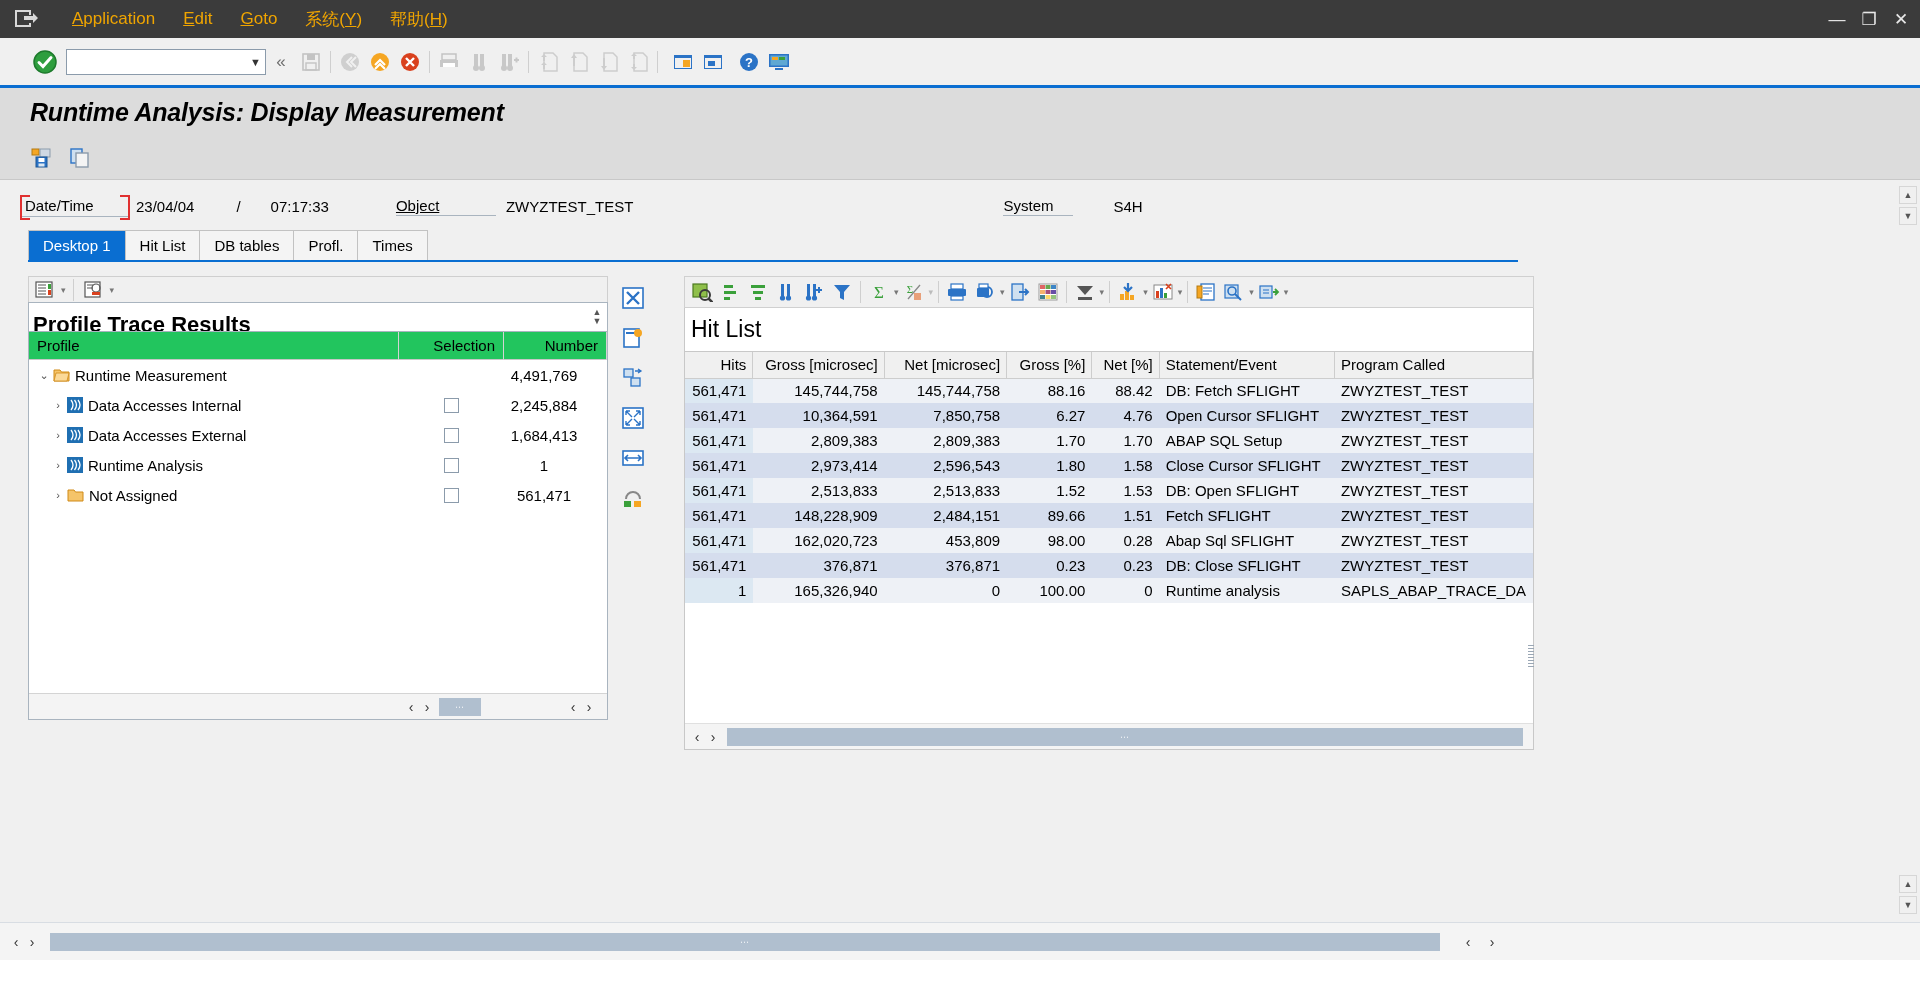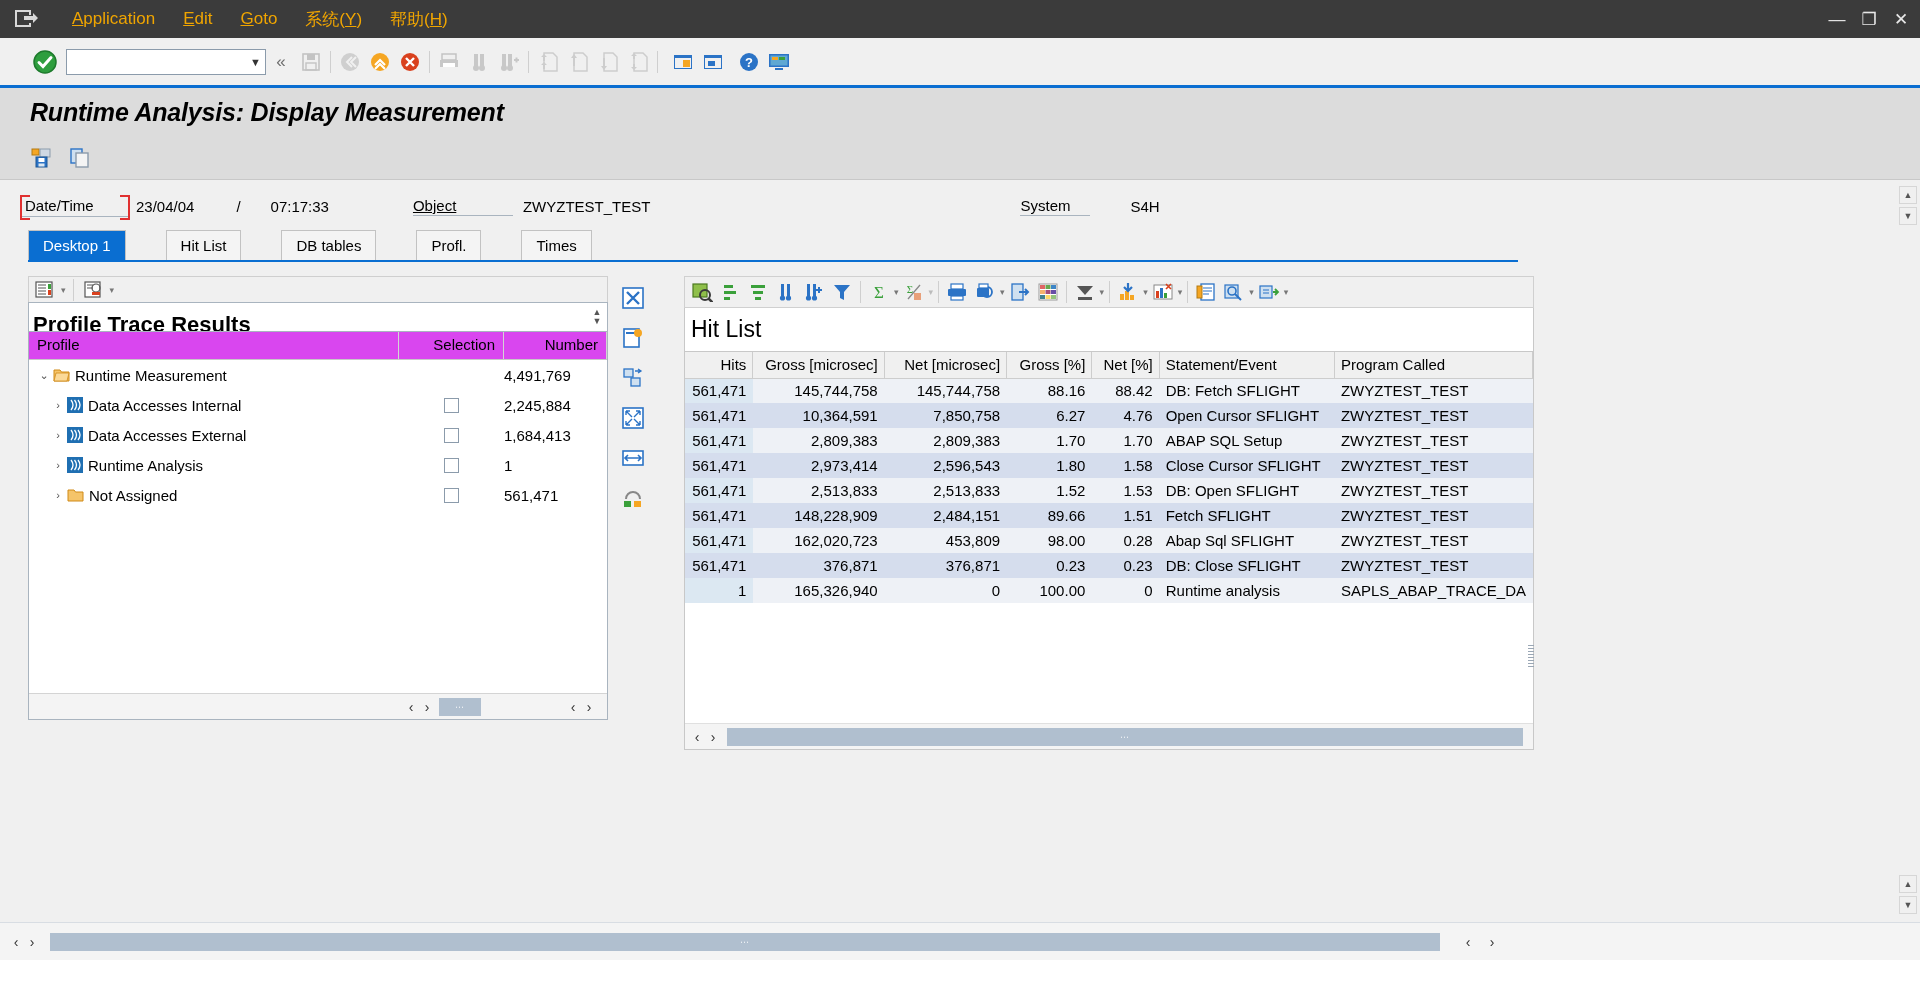--- a/index.html
+++ b/index.html
@@ -85,21 +85,21 @@
   .focusbox::before, .focusbox::after {
     content:""; position:absolute; width:8px; height:100%; top:0;
     border:2px solid #e03030; pointer-events:none;
   }
   .focusbox::before { left:0; border-right:0; }
   .focusbox::after { right:0; border-left:0; }
   .focus-under { border-bottom:1px solid #a9b4bf; }
   
   .tabstrip {
     margin:8px 0 0 28px; display:flex; align-items:flex-end;
-    border-bottom:2px solid #0a6ed1; position:relative; width:1490px;gap:41px;
+    border-bottom:2px solid #0a6ed1; position:relative; width:1490px;
   }
   .tab {
     padding:6px 14px 6px 14px; font-size:15px; background:#f4f4f4;
     border:1px solid #c2c2c2; border-bottom:0; margin-right:-1px;
     cursor:default; min-width:62px; text-align:center;
   }
   .tab.active { background:#0a6ed1; color:#fff; font-weight:normal; }
   
   .panels { display:flex; margin:14px 0 0 28px; gap:0px; }
   .panel-left { width:640px; }
@@ -123,32 +123,32 @@
   .spin {
     position:absolute; right:2px; top:2px; width:16px; height:24px;
     display:flex; flex-direction:column; justify-content:center;
     align-items:center; color:#555; font-size:9px; line-height:9px;
   }
   .grid {
     border:1px solid #a9b4bf; border-top:0; background:#fff;
     width:580px; height:388px; position:relative; overflow:hidden;
   }
   .grid-hdr {
-    display:flex; background:#d946ef; border-bottom:1px solid #c8c8c8;
-    height:28px; align-items:flex-end; font-size:15px;
+    display:flex; background:#22c55e; border-bottom:1px solid #c8c8c8;
+    height:28px; align-items:center; font-size:15px;
   }
   .gh { padding:0 8px; border-right:1px solid #d4d4d4; height:28px;
         line-height:28px; }
   .tree-rows { font-size:15px; }
   .trow { display:flex; height:30px; align-items:center; }
   .tcell-profile { width:370px; display:flex; align-items:center;
                    padding-left:6px; }
   .tcell-sel { width:105px; display:flex; justify-content:center;
                align-items:center; }
-  .tcell-num { width:103px; text-align:left; padding-right:23px; }
+  .tcell-num { width:103px; text-align:center; padding-right:23px; }
   .twisty { width:18px; color:#555; font-size:11px; text-align:center; }
   .chk { width:15px; height:15px; border:1px solid #8b9bab; background:#fff; }
   .ico-folder { width:17px; height:14px; margin-right:5px; }
   .ico-blue { width:16px; height:16px; margin-right:5px; }
   .grid-scroll-h {
     position:absolute; bottom:0; left:0; right:0; height:26px;
     background:#f4f4f4; border-top:1px solid #d4d4d4;
     display:flex; align-items:center; justify-content:space-between;
     padding:0 4px;
   }
@@ -394,21 +394,21 @@
 <div class="content">
 
   <div class="hdr-fields">
     <div class="fld-row">
       <div class="focusbox focus-under">
         <span class="lbl">Date/Time</span>
       </div>
       <span class="lbl" style="margin-left:6px;">23/04/04</span>
       <span class="lbl" style="margin-left:42px;">/</span>
       <span class="lbl" style="margin-left:30px;">07:17:33</span>
-      <span class="lbl lbl-ul" style="margin-left:84px;width:100px;display:inline-block;text-decoration:underline;">Object</span>
+      <span class="lbl lbl-ul" style="margin-left:67px;width:100px;display:inline-block;text-decoration:underline;">Object</span>
       <span class="lbl" style="margin-left:10px;">ZWYZTEST_TEST</span>
       <span class="lbl lbl-ul" style="margin-left:370px;width:70px;display:inline-block;">System</span>
       <span class="lbl" style="margin-left:40px;">S4H</span>
     </div>
   </div>
 
   <div class="tabstrip">
     <div class="tab active">Desktop 1</div>
     <div class="tab">Hit List</div>
     <div class="tab">DB tables</div>

